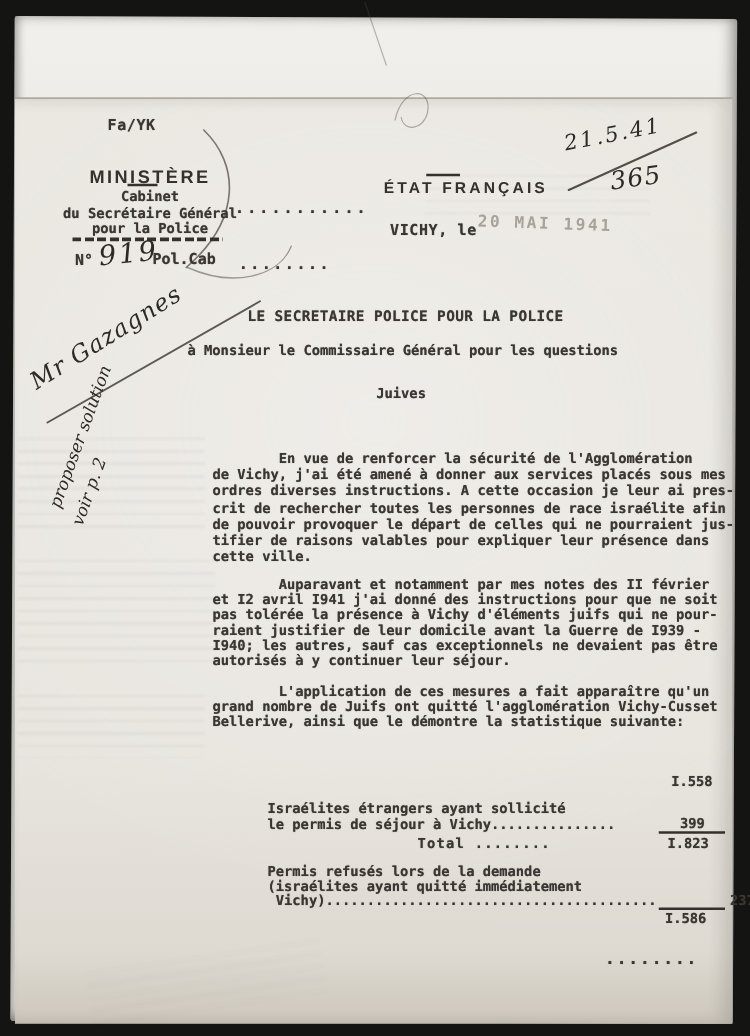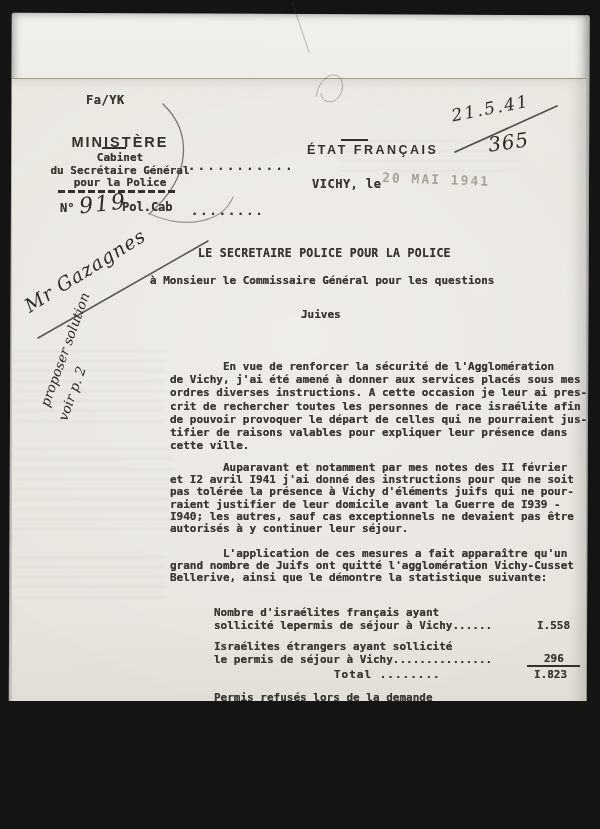--- a/index.html
+++ b/index.html
@@ -1,17 +1,17 @@
 <!DOCTYPE html>
 <html><head>
 <meta charset="utf-8">
 <style>
   html,body{margin:0;padding:0;}
   body{background:#141413; font-family:"DejaVu Sans Mono",monospace;}
-  #stage{position:relative; width:600px; height:701px; background:#141413; overflow:hidden;}
+  #stage{position:relative; width:600px; height:829px; background:#141413; overflow:hidden;}
 
   
   #backing{position:absolute; left:10px; top:14px; width:578px; height:804px;
     background:linear-gradient(180deg,#f2f0ec 0%, #efede8 8%, #edebe6 100%);
     box-shadow:inset -6px 0 10px rgba(20,18,15,.25), inset 0 -5px 9px rgba(20,18,15,.3), inset 4px 0 6px rgba(20,18,15,.12);
     transform:rotate(.25deg); border-radius:2px;}
   #sheet{position:absolute; left:12px; top:78px; width:574px; height:740px;
     background:
       radial-gradient(120% 80% at 50% 35%, rgba(255,255,255,.28), rgba(0,0,0,0) 65%),
       linear-gradient(180deg,#eae7e1 0%, #e8e5df 70%, #dedad2 92%, #cdc7bc 100%);
@@ -157,26 +157,24 @@
   <div class="typed para" id="p2">        Auparavant et notamment par mes notes des II février
 et I2 avril I941 j'ai donné des instructions pour que ne soit
 pas tolérée la présence à Vichy d'éléments juifs qui ne pour-
 raient justifier de leur domicile avant la Guerre de I939 -
 I940; les autres, sauf cas exceptionnels ne devaient pas être
 autorisés à y continuer leur séjour.</div>
   <div class="typed para" id="p3">        L'application de ces mesures a fait apparaître qu'un
 grand nombre de Juifs ont quitté l'agglomération Vichy-Cusset
 Bellerive, ainsi que le démontre la statistique suivante:</div>
 
-  <div class="typed stat" id="st1">Nombre d'israélites français ayant
-sollicité lepermis de séjour à Vichy......</div>
   <div class="typed stat" id="st1v">I.558</div>
   <div class="typed stat" id="st2">Israélites étrangers ayant sollicité
 le permis de séjour à Vichy...............</div>
-  <div class="typed stat" id="st2v">296</div>
+  <div class="typed stat" id="st2v">399</div>
   <div class="rule" id="rule265"></div>
   <div class="typed stat" id="subtotal">Total ........</div>
   <div class="typed stat" id="subtotalv">I.823</div>
   <div class="typed stat" id="st3">Permis refusés lors de la demande
 (israélites ayant quitté immédiatement
  Vichy)........................................</div>
   <div class="typed stat" id="st3v">237</div>
   <div class="rule" id="rule237"></div>
   <div class="typed stat" id="grand">I.586</div>
 

